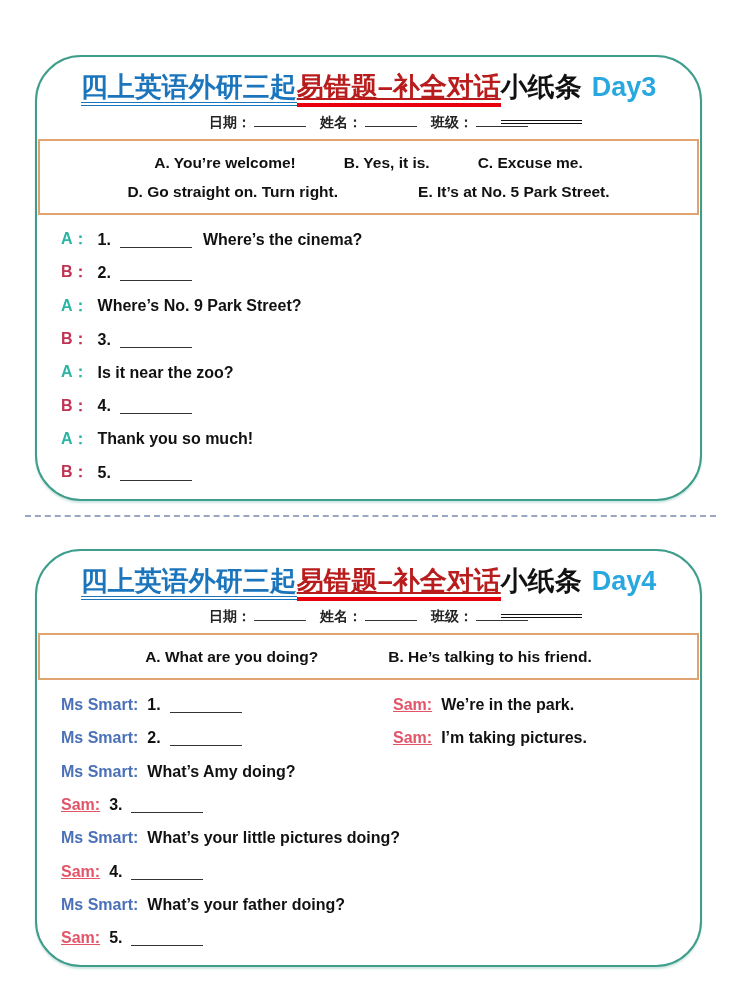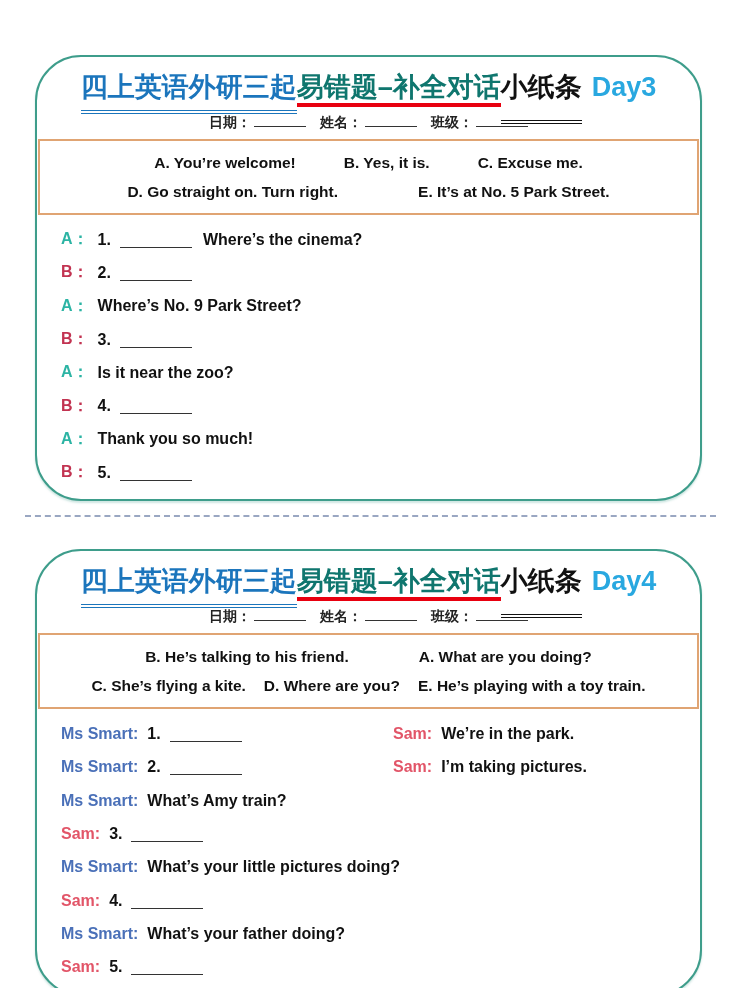--- a/index.html
+++ b/index.html
@@ -14,43 +14,43 @@
     box-shadow:0 2px 2px rgba(62,157,139,.25);
     background:#ffffff;box-sizing:border-box;
   }
   .sec1{margin-top:55px;}
   .sec2{margin-top:32px;}
   
   .title{
     margin-top:12px;text-align:center;font-size:27px;font-weight:bold;
     white-space:nowrap;line-height:36px;
   }
-  .t-blue{color:#1B75BC;border-bottom:4px double #1B75BC;padding-bottom:8px;}
-  .t-red{color:#0f766e;border-bottom:4px solid #E8000F;padding-bottom:1px;}
+  .t-blue{color:#1B75BC;border-bottom:4px double #1B75BC;padding-bottom:0;}
+  .t-red{color:#b91c1c;border-bottom:4px solid #E8000F;padding-bottom:1px;text-decoration:underline;}
   .t-black{color:#111111;border-bottom:4px double #111111;padding-bottom:18px;}
   .t-day{color:#29A8E0;margin-left:10px;}
   
   .meta{margin-top:7px;text-align:center;font-size:14px;font-weight:bold;color:#222;line-height:20px;}
   .meta-blank{display:inline-block;width:52px;height:13px;border-bottom:1.6px solid #333;margin:0 14px 0 3px;}
   .meta-blank:last-child{margin-right:0;}
   
   .optbox{
     margin:7px 1px 0 1px;border:2px solid #E0A473;background:#fff;
     padding:7px 4px;font-size:15.5px;font-weight:600;color:#111;
   }
   .optline{display:flex;justify-content:center;align-items:center;line-height:29px;white-space:nowrap;}
   .gap48{gap:48px;} .gap60{gap:80px;} .gap70{gap:70px;} .gap18{gap:18px;}
   
   .dialogue{padding:8px 10px 10px 24px;}
   .dl{position:relative;height:33.3px;display:flex;align-items:center;font-size:16px;font-weight:600;color:#111;white-space:nowrap;}
   .spk{margin-right:9px;}
   .spk-a{color:#2CB4A4;}
   .spk-b{color:#C23351;}
   .spk-ms{color:#4A70B8;}
-  .spk-sam{color:#E25568;}
+  .spk-sam{color:#E25568;text-decoration:underline;}
   .pre{margin-right:9px;}
   .blank{display:inline-block;width:72px;height:15px;border-bottom:1.7px solid #333;margin-right:11px;}
   .rcol{position:absolute;left:332px;top:0;height:100%;display:flex;align-items:center;}
   
   .divider{margin:14px 25px 0 25px;border:0;border-top:2px dashed #9AA7C2;height:0;}
 </style>
 </head>
 <body>
 
 <div class="section sec1">
@@ -117,27 +117,22 @@
 
 <div class="section sec2">
   <div class="title">
     <span class="t-blue">四上英语外研三起</span><span class="t-red">易错题–补全对话</span><span class="t-black">小纸条</span><span class="t-day">Day4</span>
   </div>
   <div class="meta">
     <span>日期：</span><span class="meta-blank"></span><span>姓名：</span><span class="meta-blank"></span><span>班级：</span><span class="meta-blank"></span>
   </div>
   <div class="optbox">
     <div class="optline gap70">
+      <span>A. What are you doing?</span>
       <span>B. He’s talking to his friend.</span>
-      <span>A. What are you doing?</span>
-    </div>
-    <div class="optline gap18">
-      <span>C. She’s flying a kite.</span>
-      <span>D. Where are you?</span>
-      <span>E. He’s playing with a toy train.</span>
     </div>
   </div>
   <div class="dialogue">
     <div class="dl">
       <span class="spk spk-ms">Ms Smart:</span>
       <span class="pre">1.</span>
       <span class="blank"></span>
       <span class="rcol">
         <span class="spk spk-sam">Sam:</span>
         <span>We’re in the park.</span>
@@ -147,21 +142,21 @@
       <span class="spk spk-ms">Ms Smart:</span>
       <span class="pre">2.</span>
       <span class="blank"></span>
       <span class="rcol">
         <span class="spk spk-sam">Sam:</span>
         <span>I’m taking pictures.</span>
       </span>
     </div>
     <div class="dl">
       <span class="spk spk-ms">Ms Smart:</span>
-      <span>What’s Amy train?</span>
+      <span>What’s Amy doing?</span>
     </div>
     <div class="dl">
       <span class="spk spk-sam">Sam:</span>
       <span class="pre">3.</span>
       <span class="blank"></span>
     </div>
     <div class="dl">
       <span class="spk spk-ms">Ms Smart:</span>
       <span>What’s your little pictures doing?</span>
     </div>

